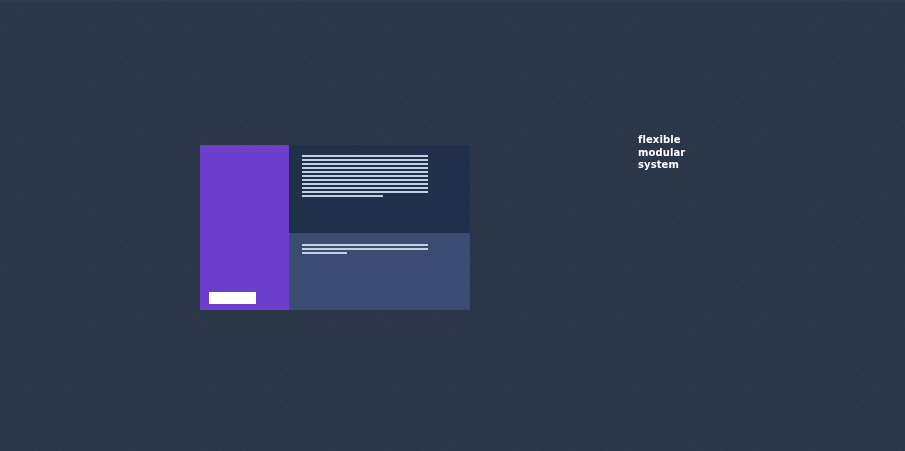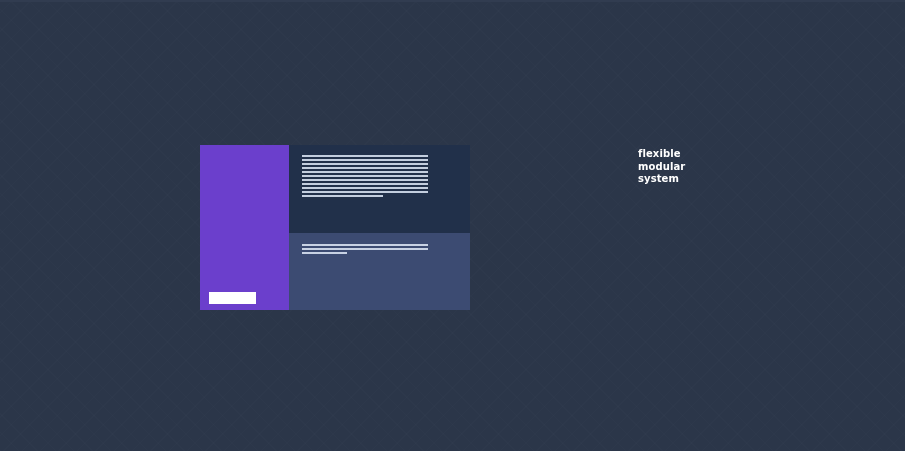--- a/index.html
+++ b/index.html
@@ -122,21 +122,21 @@
     width: 100%;
   }
   #panel-secondary .text-line {
     background: #c8d2e4;
   }
 
   
   #caption {
     position: absolute;
     left: 638px;
-    top: 148px;
+    top: 134px;
     width: 150px;
     color: #ffffff;
     font-size: 10px;
     line-height: 12.6px;
     font-weight: bold;
     letter-spacing: 0.1px;
     white-space: pre-line;
   }
 </style>
 </head>

